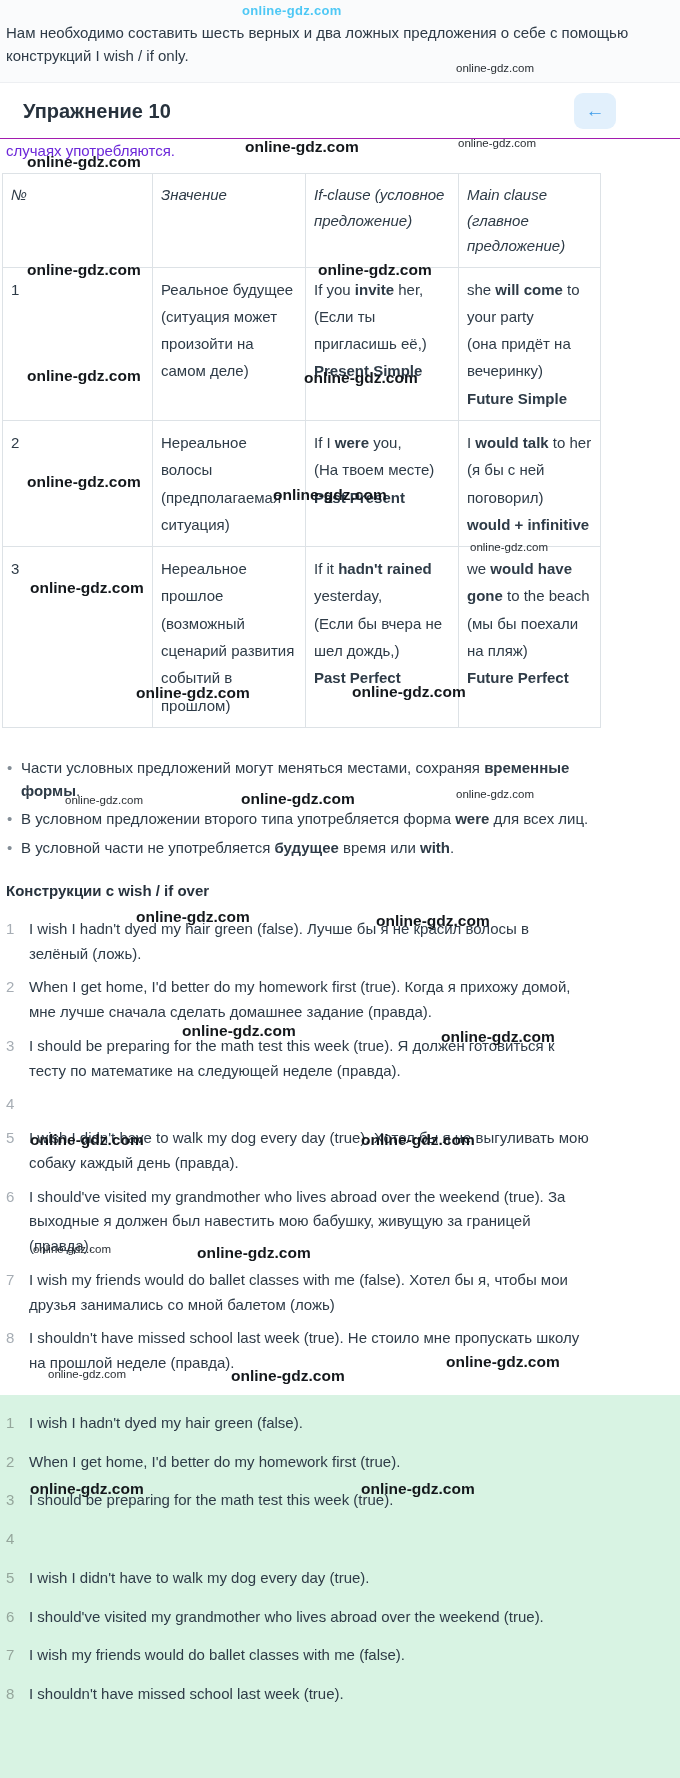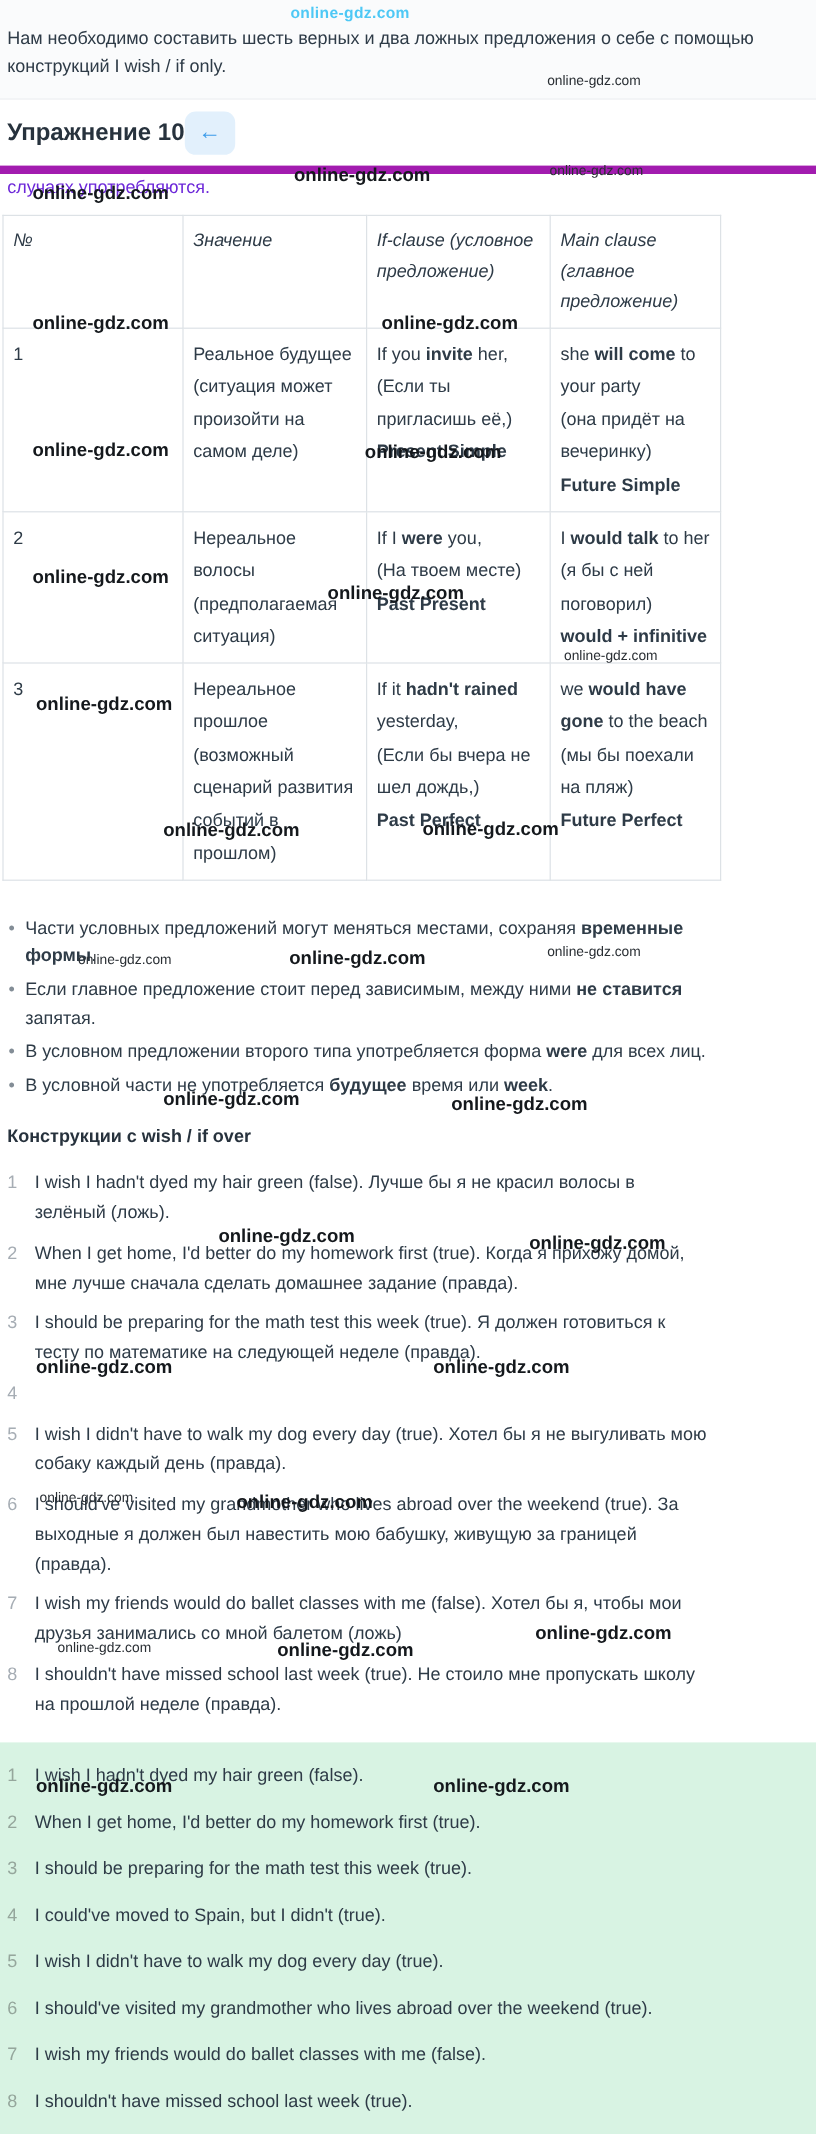--- a/index.html
+++ b/index.html
@@ -6,21 +6,21 @@
   body{width:680px;background:#ffffff;font-family:"Liberation Sans","DejaVu Sans",sans-serif;color:#2e3b47;}
   .page{position:relative;width:680px;min-height:1778px;display:flex;flex-direction:column;overflow:hidden;}
   
   #wm-layer{position:absolute;left:0;top:0;width:100%;height:100%;pointer-events:none;z-index:6;}
   .wm{position:absolute;font-weight:700;font-size:15.5px;color:#14181c;white-space:nowrap;}
   .wm.sm{font-weight:400;font-size:11.5px;color:#2a2f34;}
   .wm.blue{font-weight:700;font-size:13px;color:#4ec8f5;text-shadow:0 0 1px rgba(255,255,255,.85);letter-spacing:.3px;}
   
   .intro{background:#fafbfc;border-bottom:1px solid #edeff2;padding:22px 6px 15px;font-size:15px;line-height:1.5;}
   
-  .hdr{display:flex;align-items:center;padding:10px 64px 9px 6px;border-bottom:7px solid #a21caf;}
+  .hdr{display:flex;align-items:center;justify-content:space-between;padding:10px 64px 9px 23px;border-bottom:1px solid #a21caf;}
   .hdr h1{font-size:20px;font-weight:700;color:#27323d;margin:0;}
   .back-btn{width:42px;height:36px;border:none;border-radius:9px;background:#e2f0fc;color:#3d9ce9;font-size:19px;line-height:36px;text-align:center;cursor:pointer;padding:0;font-family:inherit;}
   .clipped{font-size:15px;padding:3px 6px 12px;color:#6d28d9;}
   
   table.grammar{border-collapse:collapse;margin:2px 0 14px 2px;font-size:15px;table-layout:fixed;width:598px;}
   table.grammar th,table.grammar td{border:1px solid #dde2e6;vertical-align:top;text-align:left;padding:8px 8px;word-wrap:break-word;}
   table.grammar th{font-style:italic;font-weight:400;line-height:1.7;color:#2e3b47;}
   table.grammar td{line-height:1.82;}
   table.grammar td p{margin:0;}
   
@@ -156,23 +156,22 @@
             <p>we <b>would have gone</b> to the beach</p>
             <p>(мы бы поехали на пляж)</p>
             <p><b>Future Perfect</b></p>
           </td>
         </tr>
       </tbody>
   </table>
 
   <ul class="notes" id="notes-list">
       <li>Части условных предложений могут меняться местами, сохраняя <b>временные формы</b>.</li>
-      <li>Если главное предложение стоит перед зависимым, между ними <b>не ставится</b> запятая.</li>
       <li>В условном предложении второго типа употребляется форма <b>were</b> для всех лиц.</li>
-      <li>В условной части не употребляется <b>будущее</b> время или <b>week</b>.</li>
+      <li>В условной части не употребляется <b>будущее</b> время или <b>with</b>.</li>
     </ul>
 
   <h2 class="wish-h">Конструкции с wish / if over</h2>
 
   <ol class="answers" id="answers-list">
       <li>
         <span class="num">1</span>
         <span class="txt">I wish I hadn't dyed my hair green (false). Лучше бы я не красил волосы в зелёный (ложь).</span>
       </li>
       <li>
@@ -213,21 +212,20 @@
         <li>
           <span class="num">2</span>
           <span class="txt">When I get home, I'd better do my homework first (true).</span>
         </li>
         <li>
           <span class="num">3</span>
           <span class="txt">I should be preparing for the math test this week (true).</span>
         </li>
         <li>
           <span class="num">4</span>
-          <span class="txt">I could've moved to Spain, but I didn't (true).</span>
         </li>
         <li>
           <span class="num">5</span>
           <span class="txt">I wish I didn't have to walk my dog every day (true).</span>
         </li>
         <li>
           <span class="num">6</span>
           <span class="txt">I should've visited my grandmother who lives abroad over the weekend (true).</span>
         </li>
         <li>

